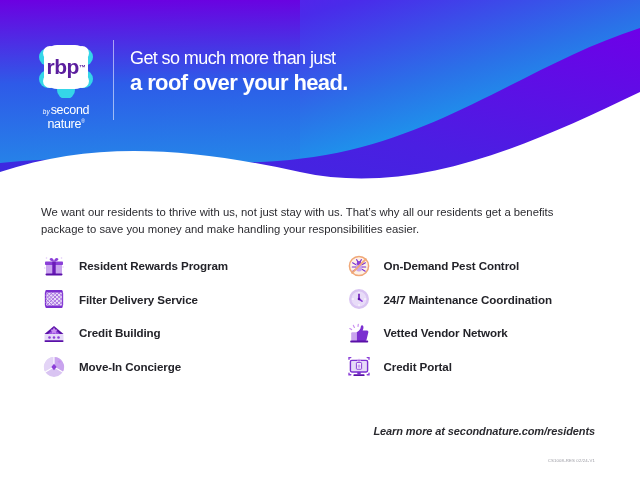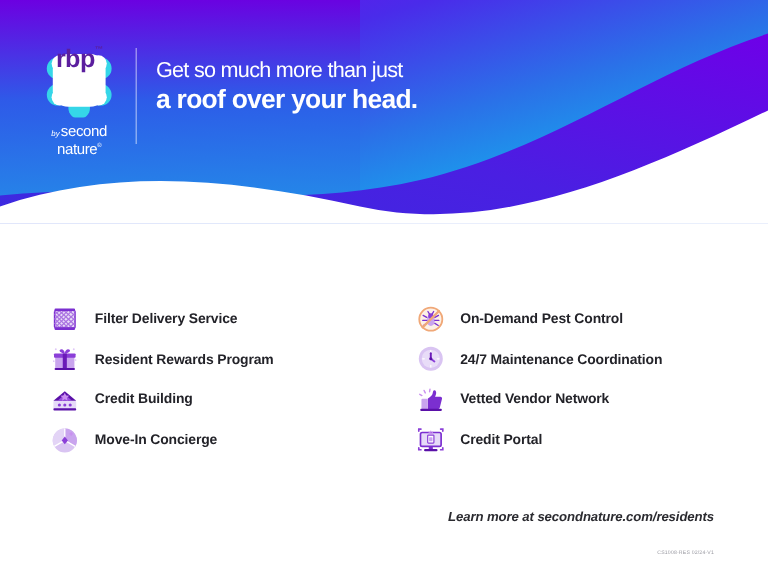--- a/index.html
+++ b/index.html
@@ -44,21 +44,21 @@
     position: relative;
     width: 60px;
     height: 60px;
     margin: 0 auto;
   }
   .logo-badge svg { position: absolute; inset: 0; width: 60px; height: 60px; }
   .logo-rbp {
     position: absolute;
     inset: 0;
     display: flex;
-    align-items: flex-start;
+    align-items: center;
     justify-content: center;
     font-size: 21px;
     font-weight: 700;
     color: #5B1E9E;
     letter-spacing: -0.5px;
     z-index: 3;
     padding-bottom: 2px;
   }
   .logo-rbp sup { font-size: 7px; vertical-align: super; }
   .logo-sub {
@@ -245,41 +245,25 @@
     </div>
   </div>
 
   <div class="logo-divider"></div>
 
   <div class="headline">
     <div class="l1">Get so much more than just</div>
     <div class="l2">a roof over your head.</div>
   </div>
 
+  <p class="intro">We want our residents to thrive with us, not just stay with us. That’s why all our residents get a benefits package to save you money and make handling your responsibilities easier.</p>
 
   <div class="benefits">
 
     <div class="bcol">
-
-      <div class="brow">
-        <span class="bicon">
-          <svg width="24" height="24" viewBox="0 0 24 24">
-            <rect x="3.5" y="4.5" width="17" height="15" rx="1.5" fill="#E8DCF8" stroke="#7B2FD0" stroke-width="1.3"></rect>
-            <g stroke="#A86FE0" stroke-width="1" opacity="0.95">
-              <path d="M3.5,8 L8,4.5 M3.5,12 L11.5,4.5 M3.5,16 L15,4.5 M3.5,19.5 L18.5,4.5
-                       M7,19.5 L20.5,7 M11,19.5 L20.5,11 M15,19.5 L20.5,15 M19,19.5 L20.5,18"></path>
-              <path d="M8,19.5 L3.5,15 M11.5,19.5 L3.5,11.5 M15,19.5 L3.5,8 M18.5,19.5 L3.5,5
-                       M20.5,17 L7,4.5 M20.5,13 L11,4.5 M20.5,9 L15,4.5 M20.5,6 L19,4.5"></path>
-            </g>
-            <rect x="3.5" y="3" width="17" height="2.2" rx="0.8" fill="#7B2FD0"></rect>
-            <rect x="3.5" y="18.8" width="17" height="2.2" rx="0.8" fill="#7B2FD0"></rect>
-          </svg>
-        </span>
-        <span class="blabel">Filter Delivery Service</span>
-      </div>
 
       <div class="brow">
         <span class="bicon">
           <svg width="24" height="24" viewBox="0 0 24 24">
             <rect x="4" y="10" width="16" height="10" rx="1" fill="#C9A4EE"></rect>
             <rect x="3" y="7.5" width="18" height="3.6" rx="0.8" fill="#8B3FD8"></rect>
             <rect x="10.3" y="7.5" width="3.4" height="12.5" fill="#6B1BB8"></rect>
             <path d="M12,7.5 C12,5 9.5,3 8,4.5 C6.8,5.8 9,7.3 12,7.5Z" fill="#8B3FD8"></path>
             <path d="M12,7.5 C12,5 14.5,3 16,4.5 C17.2,5.8 15,7.3 12,7.5Z" fill="#8B3FD8"></path>
             <rect x="3.5" y="19.6" width="17" height="1.8" rx="0.8" fill="#5A10A8"></rect>
@@ -290,20 +274,37 @@
                 <circle cx="2.8" cy="14" r="0.7"></circle>
             </g>
           </svg>
         </span>
         <span class="blabel">Resident Rewards Program</span>
       </div>
 
       <div class="brow">
         <span class="bicon">
           <svg width="24" height="24" viewBox="0 0 24 24">
+            <rect x="3.5" y="4.5" width="17" height="15" rx="1.5" fill="#E8DCF8" stroke="#7B2FD0" stroke-width="1.3"></rect>
+            <g stroke="#A86FE0" stroke-width="1" opacity="0.95">
+              <path d="M3.5,8 L8,4.5 M3.5,12 L11.5,4.5 M3.5,16 L15,4.5 M3.5,19.5 L18.5,4.5
+                       M7,19.5 L20.5,7 M11,19.5 L20.5,11 M15,19.5 L20.5,15 M19,19.5 L20.5,18"></path>
+              <path d="M8,19.5 L3.5,15 M11.5,19.5 L3.5,11.5 M15,19.5 L3.5,8 M18.5,19.5 L3.5,5
+                       M20.5,17 L7,4.5 M20.5,13 L11,4.5 M20.5,9 L15,4.5 M20.5,6 L19,4.5"></path>
+            </g>
+            <rect x="3.5" y="3" width="17" height="2.2" rx="0.8" fill="#7B2FD0"></rect>
+            <rect x="3.5" y="18.8" width="17" height="2.2" rx="0.8" fill="#7B2FD0"></rect>
+          </svg>
+        </span>
+        <span class="blabel">Filter Delivery Service</span>
+      </div>
+
+      <div class="brow">
+        <span class="bicon">
+          <svg width="24" height="24" viewBox="0 0 24 24">
             <rect x="2.5" y="13" width="19" height="7" rx="1" fill="#E6DAF8"></rect>
             <path d="M2.5,13 L12,5 L21.5,13 Z" fill="#5A10A8"></path>
             <path d="M6,13 L12,7.6 L18,13 Z" fill="#9B4FE0"></path>
             <path d="M12,6.2 L13.1,8.6 L15.7,8.8 L13.7,10.5 L14.3,13 L12,11.6 L9.7,13 L10.3,10.5 L8.3,8.8 L10.9,8.6 Z" fill="#C98FF0"></path>
             <g fill="#8B3FD8">
               <circle cx="7.5" cy="16.5" r="1.3"></circle>
               <circle cx="12" cy="16.5" r="1.3"></circle>
               <circle cx="16.5" cy="16.5" r="1.3"></circle>
             </g>
             <rect x="2.5" y="19.3" width="19" height="1.8" rx="0.8" fill="#5A10A8"></rect>

